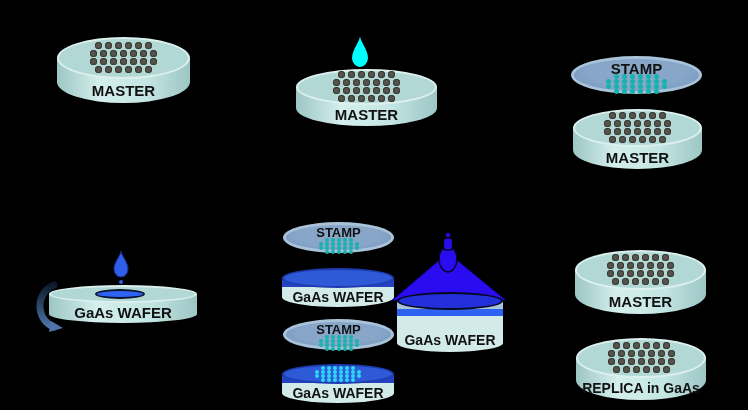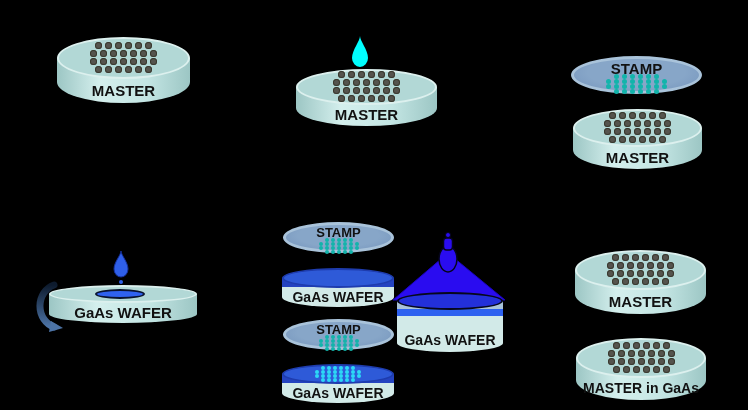--- a/index.html
+++ b/index.html
@@ -462,17 +462,17 @@
           </div>
           <div class="dot-row" style="column-gap: 3px; height: 8px;">
             <span class="dot" style="width: 7px; height: 7px; background: rgb(85, 84, 78); box-shadow: rgb(58, 57, 47) 0px 0px 0px 1px inset;"></span>
             <span class="dot" style="width: 7px; height: 7px; background: rgb(85, 84, 78); box-shadow: rgb(58, 57, 47) 0px 0px 0px 1px inset;"></span>
             <span class="dot" style="width: 7px; height: 7px; background: rgb(85, 84, 78); box-shadow: rgb(58, 57, 47) 0px 0px 0px 1px inset;"></span>
             <span class="dot" style="width: 7px; height: 7px; background: rgb(85, 84, 78); box-shadow: rgb(58, 57, 47) 0px 0px 0px 1px inset;"></span>
             <span class="dot" style="width: 7px; height: 7px; background: rgb(85, 84, 78); box-shadow: rgb(58, 57, 47) 0px 0px 0px 1px inset;"></span>
             <span class="dot" style="width: 7px; height: 7px; background: rgb(85, 84, 78); box-shadow: rgb(58, 57, 47) 0px 0px 0px 1px inset;"></span>
           </div>
         </div>
-      <div class="cyl-label" style="bottom:4px;font-size:14px;">MASTER in GaAs</div>
+      <div class="cyl-label" style="bottom:4px;font-size:14px;">REPLICA in GaAs</div>
     </div>
   </div>
 
 </div>
 
 </body></html>

